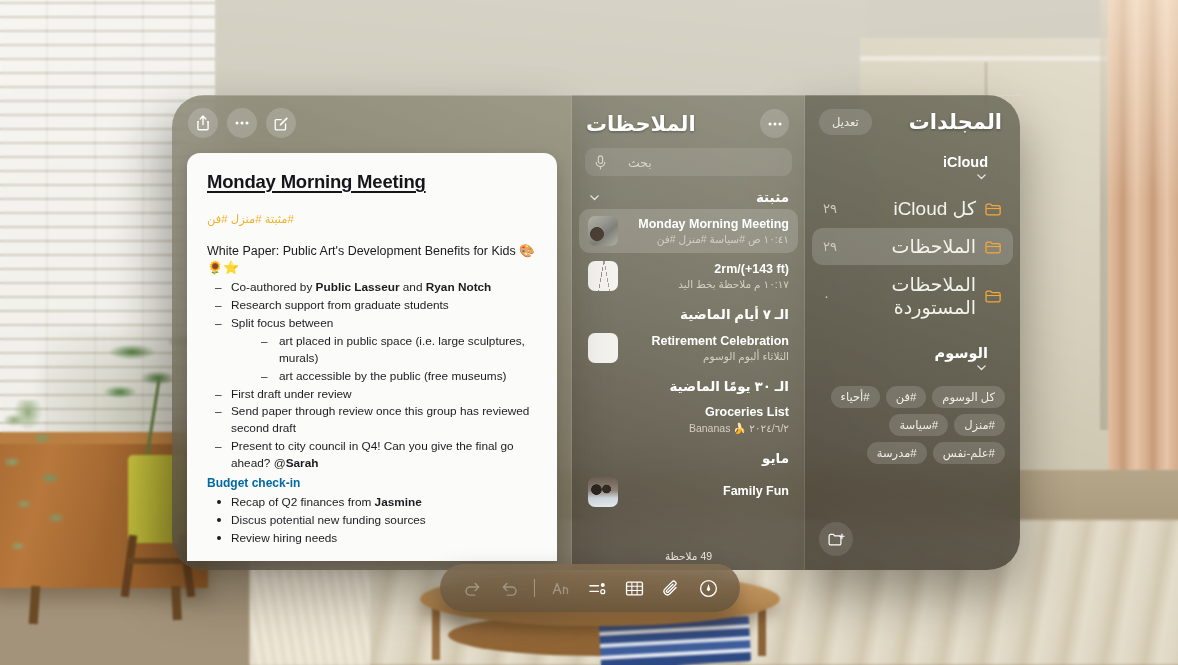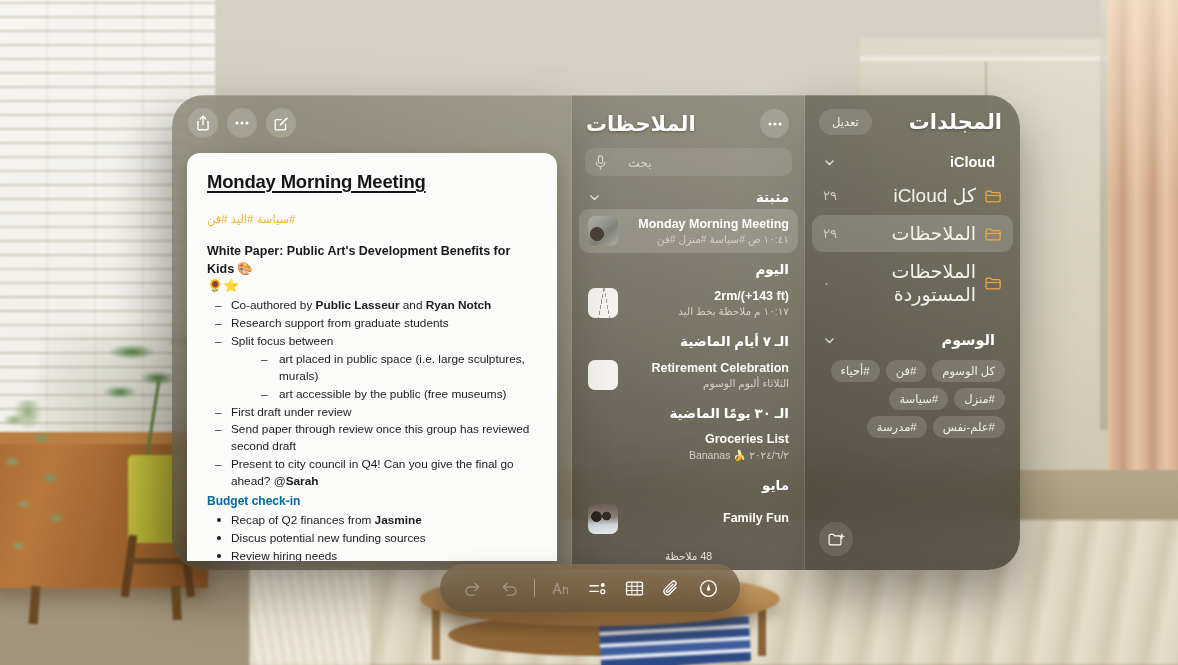--- a/index.html
+++ b/index.html
@@ -184,22 +184,23 @@
     color: #fff; font-size: 21px; font-weight: 700; letter-spacing: 0.2px;
     text-shadow: 0 1px 3px rgba(0,0,0,0.35);
   }
   .edit-pill {
     background: rgba(255,255,255,0.13);
     color: #f1efe8; font-size: 11.5px; padding: 6px 13px;
     border-radius: 14px; border: none; cursor: pointer;
     font-family: inherit;
   }
   .group-head {
-    display: flex; align-items: center; justify-content: space-between;
-    padding: 13px 25px 6px 18px;
+    display: flex; align-items: flex-start; justify-content: space-between;
+    padding: 13px 32px 6px 18px;
+    flex-direction: column;
   }
   .group-title { color: #fff; font-size: 14.5px; font-weight: 700; }
   .chev { width: 13px; height: 13px; opacity: 0.82; }
   .folder-row {
     display: flex; align-items: center; gap: 9px;
     margin: 1px 7px; padding: 7px 11px; border-radius: 11px;
     cursor: pointer;
   }
   .folder-row.selected { background: rgba(255,255,255,0.16); }
   .folder-ico { width: 17px; height: 14px; flex: 0 0 auto; }
@@ -301,21 +302,21 @@
     overflow: hidden; direction: ltr; text-align: left;
     padding: 18px 20px 0 20px;
     box-shadow: 0 6px 16px rgba(30,22,12,0.22);
   }
   .doc-title {
     font-size: 18.5px; font-weight: 700; color: #16161a;
     text-decoration: underline; text-underline-offset: 3px;
     text-decoration-thickness: 2px; letter-spacing: -0.2px;
   }
   .doc-tags { color: #f0b429; font-size: 11.5px; margin-top: 19px; direction: rtl; text-align: left; }
-  .doc-h { font-size: 12.5px; font-weight: 700; color: #1a1a1e; margin-top: 16px; line-height: 1.45; }
+  .doc-h { font-size: 12.5px; font-weight: 400; color: #1a1a1e; margin-top: 16px; line-height: 1.45; }
   .doc-emoji { font-size: 13px; line-height: 1.3; }
   ul.dash { list-style: none; margin: 2px 0 0 0; padding: 0; }
   ul.dash > li {
     position: relative; padding-left: 24px; font-size: 11.8px; color: #1c1c20;
     line-height: 1.42; margin-top: 1px;
   }
   ul.dash > li::before { content: "–"; position: absolute; left: 8px; color: #1c1c20; }
   ul.dash ul.dash > li { padding-left: 26px; }
   ul.dash ul.dash { margin-left: 22px; }
   .doc-sub-h { font-size: 12px; font-weight: 700; color: #0369a1; margin-top: 5px; }
@@ -487,24 +488,20 @@
     <div class="note-row selected">
       <div class="note-thumb">
           <div class="thumb-photo1"></div>
         </div>
       <div class="note-text">
         <div class="note-title">Monday Morning Meeting</div>
         <div class="note-sub">١٠:٤١ ص  #سياسة #منزل #فن</div>
       </div>
     </div>
 
-    <div class="sec-head">
-      <span class="sec-title">اليوم</span>
-      <span></span>
-    </div>
     <div class="note-row">
       <div class="note-thumb">
           <div class="thumb-hand"></div>
         </div>
       <div class="note-text">
         <div class="note-title">2rm/(+143 ft)</div>
         <div class="note-sub">١٠:١٧ م  ملاحظة بخط اليد</div>
       </div>
     </div>
 
@@ -539,21 +536,21 @@
     </div>
     <div class="note-row">
       <div class="note-thumb">
           <div class="thumb-photo2"></div>
         </div>
       <div class="note-text">
         <div class="note-title">Family Fun</div>
       </div>
     </div>
 
-    <div class="notes-count">48 ملاحظة</div>
+    <div class="notes-count">49 ملاحظة</div>
   </div>
 
   <div id="editor-panel" class="glass-panel">
     <div class="editor-toolbar">
       <button class="tb-btn">
         <svg width="15" height="15" viewBox="0 0 16 16" fill="none">
           <path d="M13.4 2.3 2.8 12.9v2.2" stroke="none"></path>
           <path d="M13.6 1.4 14.8 2.6 7.6 9.8 5.9 10.3 6.4 8.6z" fill="#fff"></path>
           <path d="M12.3 8.4v5.1a1.3 1.3 0 0 1-1.3 1.3H2.6a1.3 1.3 0 0 1-1.3-1.3V5.1a1.3 1.3 0 0 1 1.3-1.3h5.1" stroke="#fff" stroke-width="1.4" stroke-linecap="round"></path>
         </svg>
@@ -568,21 +565,21 @@
       <button class="tb-btn">
         <svg width="14" height="16" viewBox="0 0 14 16" fill="none">
           <path d="M7 1.2v8.4M4.2 3.9 7 1.1l2.8 2.8" stroke="#fff" stroke-width="1.4" stroke-linecap="round" stroke-linejoin="round"></path>
           <path d="M2.4 6.8H1.9v6.6a1.3 1.3 0 0 0 1.3 1.3h7.6a1.3 1.3 0 0 0 1.3-1.3V6.8h-.5" stroke="#fff" stroke-width="1.4" stroke-linecap="round"></path>
         </svg>
       </button>
     </div>
 
     <div class="note-page">
       <div class="doc-title">Monday Morning Meeting</div>
-      <div class="doc-tags">#سياسة #اليد #فن</div>
+      <div class="doc-tags">#مثبتة #منزل #فن</div>
       <div class="doc-h">White Paper: Public Art's Development Benefits for Kids 🎨</div>
       <div class="doc-emoji">🌻⭐</div>
 
       <ul class="dash">
         <li>Co-authored by <b>Public Lasseur</b> and <b>Ryan Notch</b></li>
         <li>Research support from graduate students</li>
         <li><span>Split focus between</span>
           <ul class="dash">
             <li>art placed in public space (i.e. large sculptures, murals)</li>
             <li>art accessible by the public (free museums)</li>

